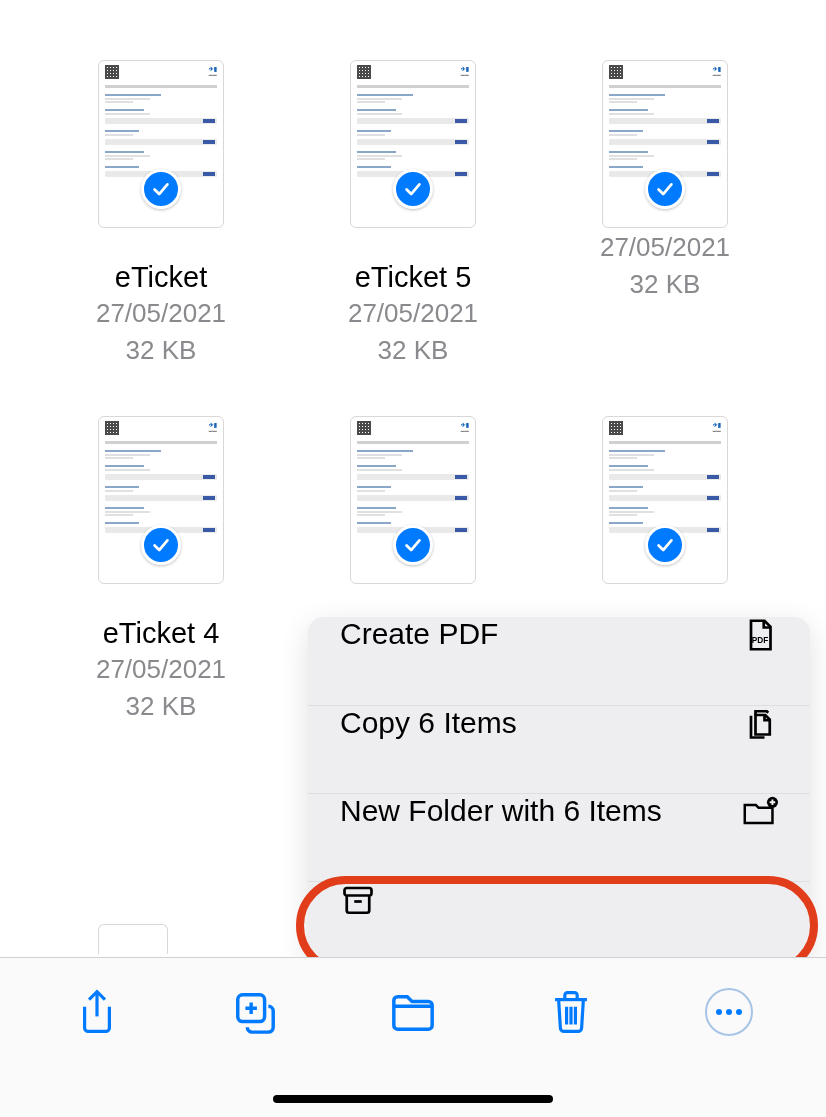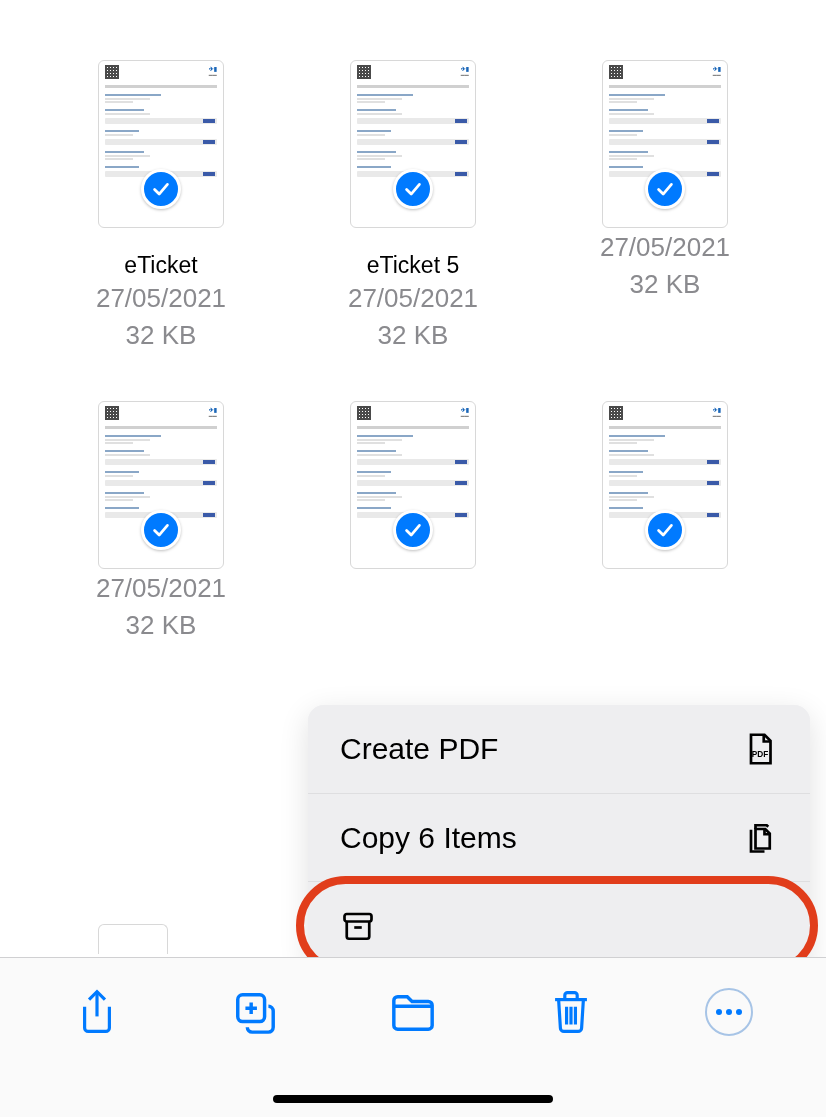--- a/index.html
+++ b/index.html
@@ -62,37 +62,36 @@
       height: 40px;
       background: #007aff;
       border: 3px solid #ffffff;
       border-radius: 50%;
       display: flex;
       align-items: center;
       justify-content: center;
       box-shadow: 0 1px 3px rgba(0,0,0,0.25);
     }
     .check-badge svg { width: 22px; height: 22px; }
-    .file-name { font-size: 23px; color: #000; margin-top: 24px; text-align: center; white-space: nowrap; }
+    .file-name { font-size: 29px; color: #000; margin-top: 33px; text-align: center; white-space: nowrap; }
     .file-date { font-size: 26px; color: #8a8a8e; margin-top: 4px; }
     .file-size { font-size: 26px; color: #8a8a8e; margin-top: 6px; }
 
     .context-menu {
       position: absolute;
       right: 16px;
       bottom: 148px;
       width: 502px;
       background: #f0f0f2;
       border-radius: 16px;
       box-shadow: 0 8px 30px rgba(0,0,0,0.12);
       overflow: visible;
     }
     .menu-item {
       display: flex;
-      align-items: center;
       justify-content: space-between;
       padding: 0 32px;
       height: 88px;
       font-size: 30px;
       color: #000;
       border-top: 1px solid #dedee0;
       background: #eeeef0;
       position: relative;
     }
     .menu-item:first-child{border-top:none;border-radius:16px 16px 0 0;}
@@ -298,20 +297,21 @@
         <div class="doc-txt xs"></div>
     <div class="doc-lnh" style="width:30%"></div>
     <div class="doc-bar"></div>
 
       <div class="check-badge">
           <svg viewBox="0 0 24 24" fill="none" stroke="#fff" stroke-width="3" stroke-linecap="round" stroke-linejoin="round">
             <polyline points="5 12.5 10 17.5 19 7"></polyline>
           </svg>
         </div>
     </div>
+    <div class="file-name" style="">eTicket 4</div>
     <div class="file-date" style="">27/05/2021</div>
     <div class="file-size" style="">32 KB</div>
   </div>
     <div class="file-item">
     <div class="file-thumb">
 
     <div class="doc-hdr">
           <div class="doc-qr"></div>
           <div>
             <div class="doc-logo">✈︎▮</div>
@@ -396,20 +396,28 @@
   <div class="menu-item">
     <span>Copy 6 Items</span>
     <svg viewBox="0 0 24 24" fill="none" stroke="#000" stroke-width="1.8">
       <path d="M9 6h6.5l3 3v10H9z"></path>
       <path d="M15 6v3.5h3.5"></path>
       <path d="M9 6V3.5h7.5l1 1"></path>
       <path d="M6 6.5V21h9"></path>
     </svg>
   </div>
   <div class="menu-item">
+    <span>New Folder with 6 Items</span>
+    <svg viewBox="0 0 26 24" fill="none" stroke="#000" stroke-width="1.8">
+      <path d="M2 7h8l2 2h10v11H2z"></path>
+      <circle cx="22" cy="5" r="4" fill="#000" stroke="none"></circle>
+      <path d="M22 3v4M20 5h4" stroke="#f0f0f2" stroke-width="1.4"></path>
+    </svg>
+  </div>
+  <div class="menu-item">
     <svg viewBox="0 0 24 24" fill="none" stroke="#000" stroke-width="1.8">
       <rect x="3" y="4" width="18" height="5" rx="1.5"></rect>
       <path d="M4.5 9v10a1.5 1.5 0 0 0 1.5 1.5h12a1.5 1.5 0 0 0 1.5-1.5V9"></path>
       <path d="M9.5 13h5"></path>
     </svg>
     <div class="highlight-ring"></div>
   </div>
 </div>
 
 <div class="toolbar">

